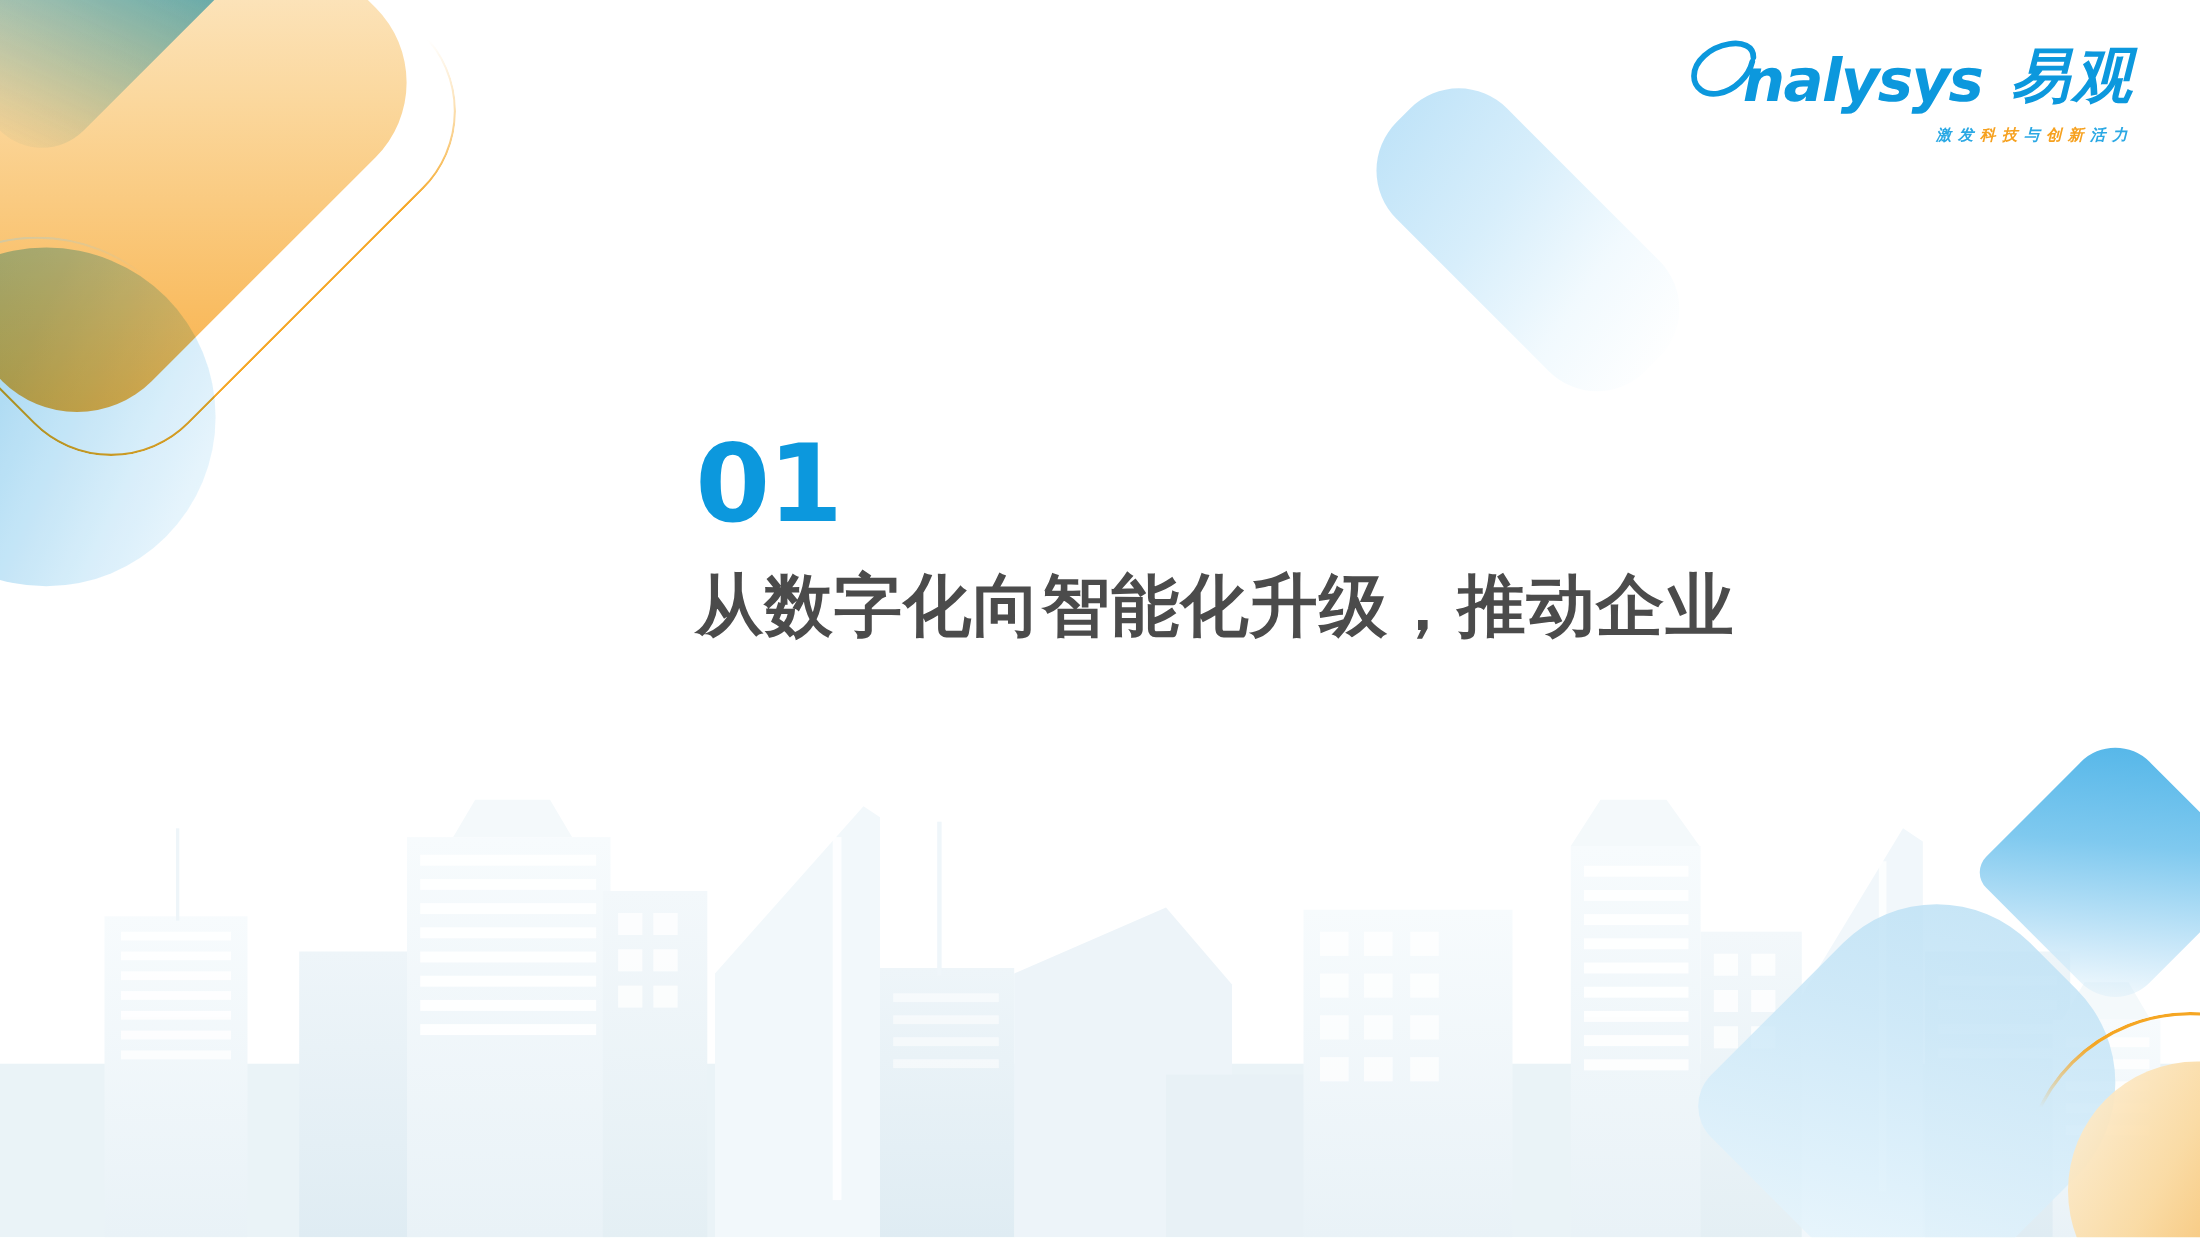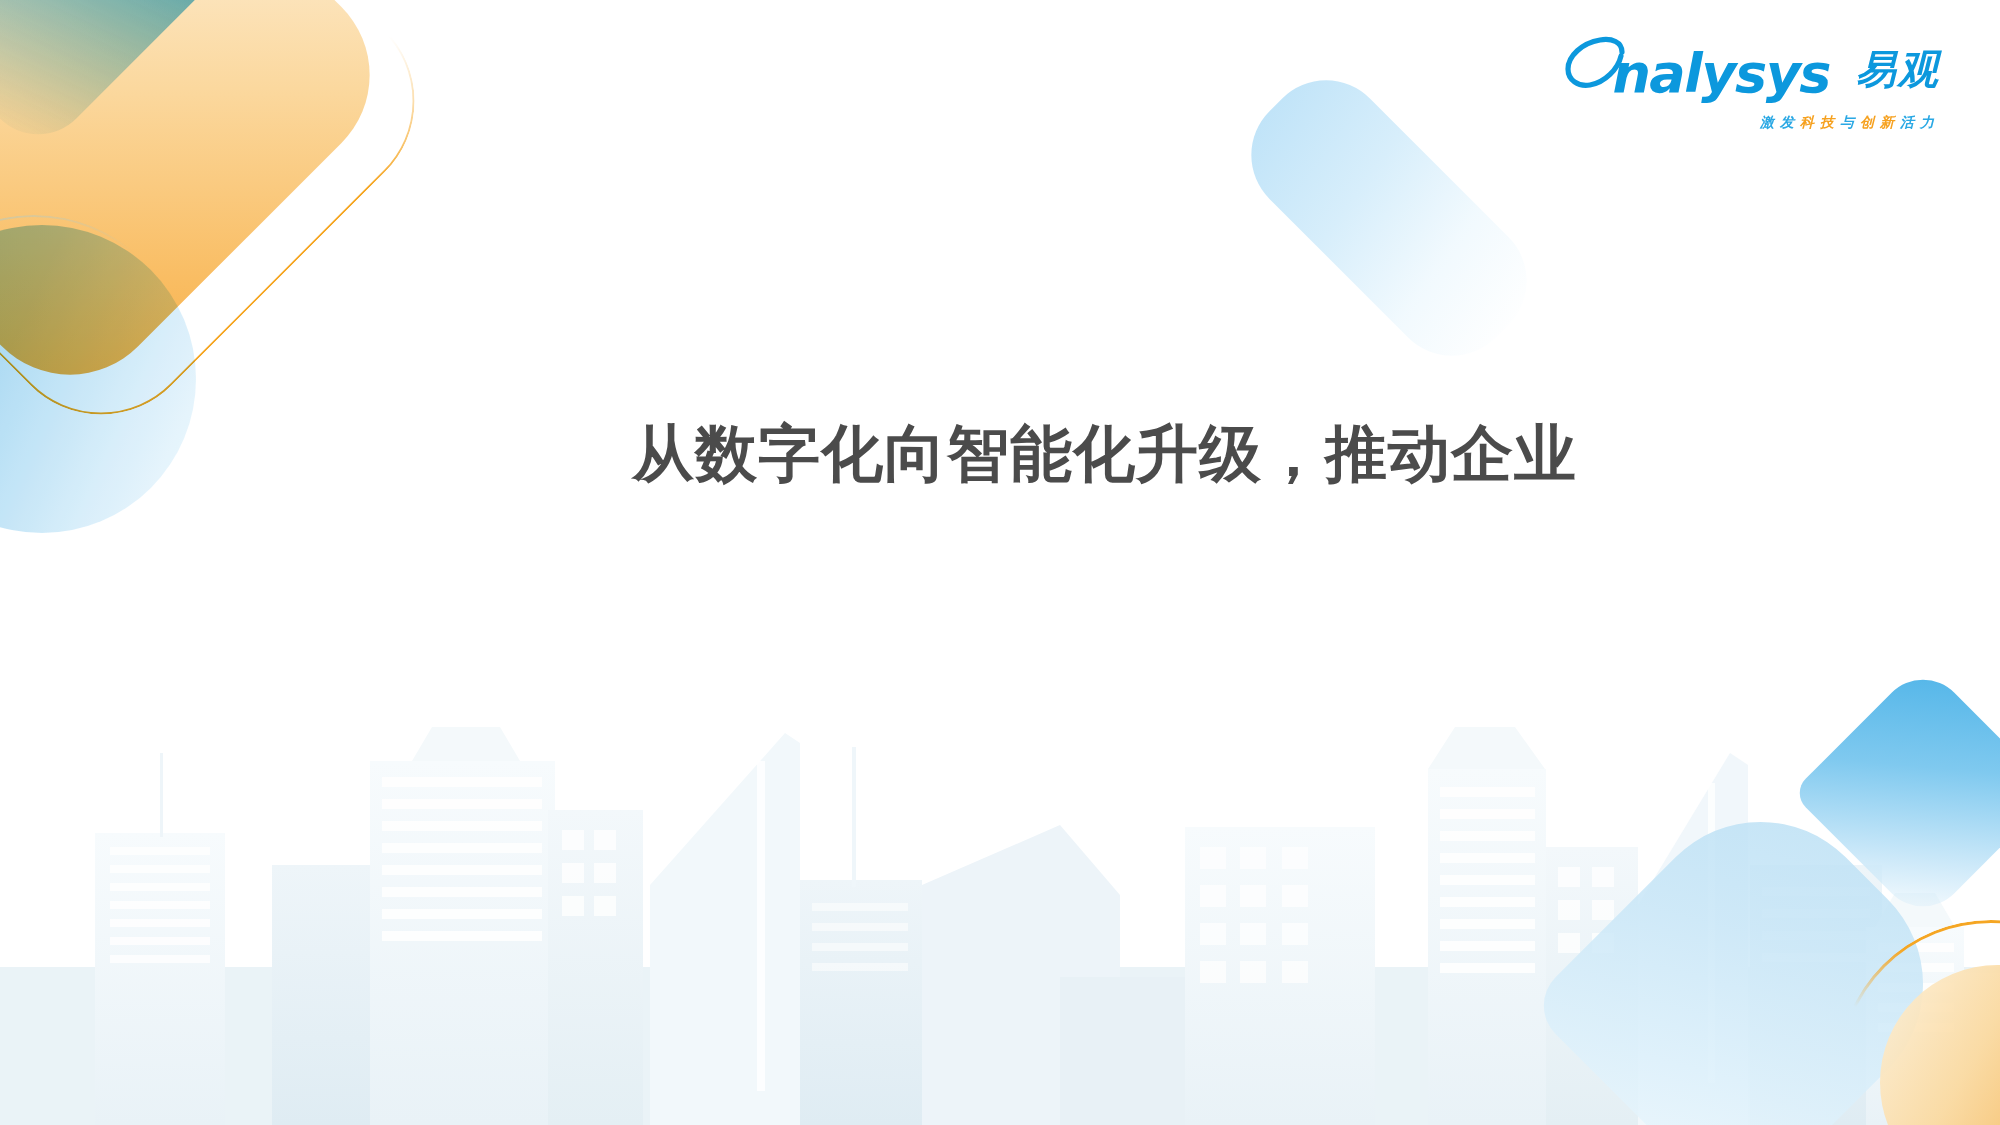--- a/index.html
+++ b/index.html
@@ -182,21 +182,21 @@
   .logo-latin {
     font-family: "DejaVu Sans", sans-serif;
     font-size: 54px;
     font-weight: 700;
     font-style: italic;
     letter-spacing: -1.5px;
     color: #0c98dd;
     margin-left: -14px;
   }
   .logo-cn {
-    font-size: 40px;
+    font-size: 54px;
     font-weight: 700;
     font-style: italic;
     color: #0c98dd;
     letter-spacing: 2px;
     margin-left: 14px;
   }
   .logo-tagline {
     margin-top: 14px;
     font-size: 14px;
     font-weight: 700;
@@ -401,18 +401,19 @@
         <span class="logo-latin">nalysys</span>
       </div>
       <span class="logo-cn">易观</span>
     </div>
     <div class="logo-tagline">
       <span class="tag-blue">激发</span><span class="tag-orange">科技</span><span class="tag-blue">与</span><span class="tag-orange">创新</span><span class="tag-blue">活力</span>
     </div>
   </div>
 
   <div class="content">
+    <div class="section-number">01</div>
     <div class="section-title">
       <span class="tline">从数字化向智能化升级，推动企业</span>
     </div>
   </div>
 
 </div>
 
 </body></html>

